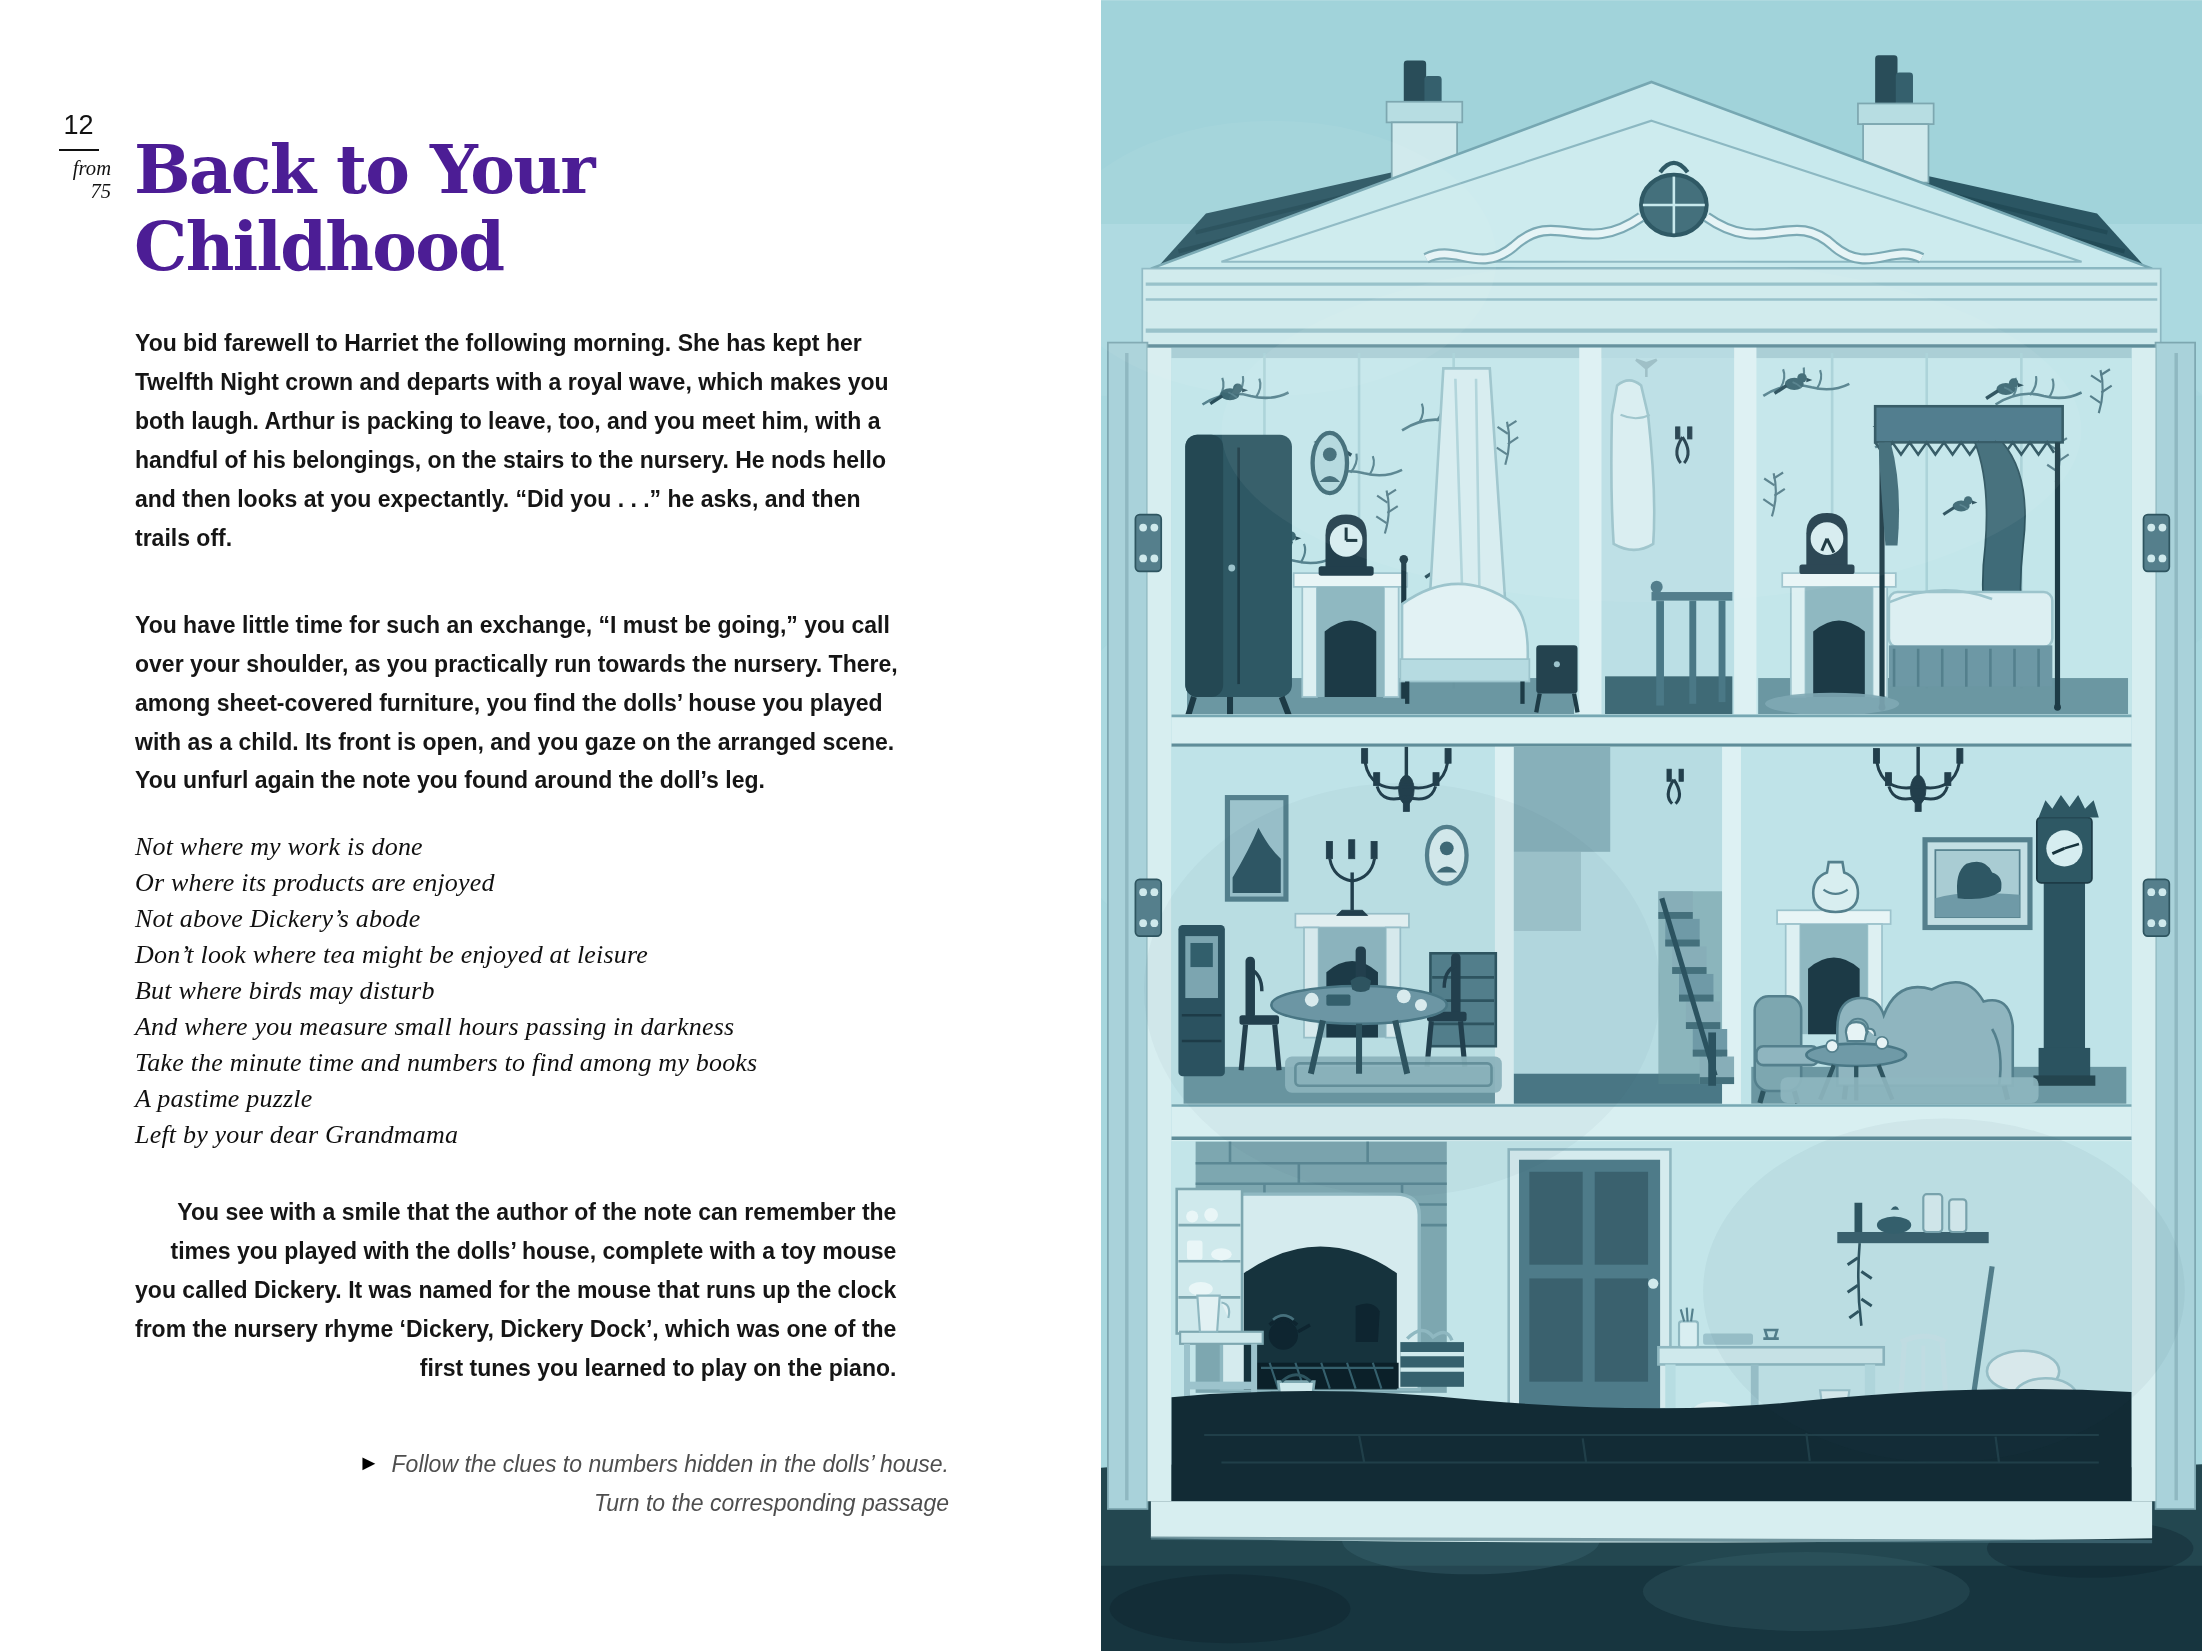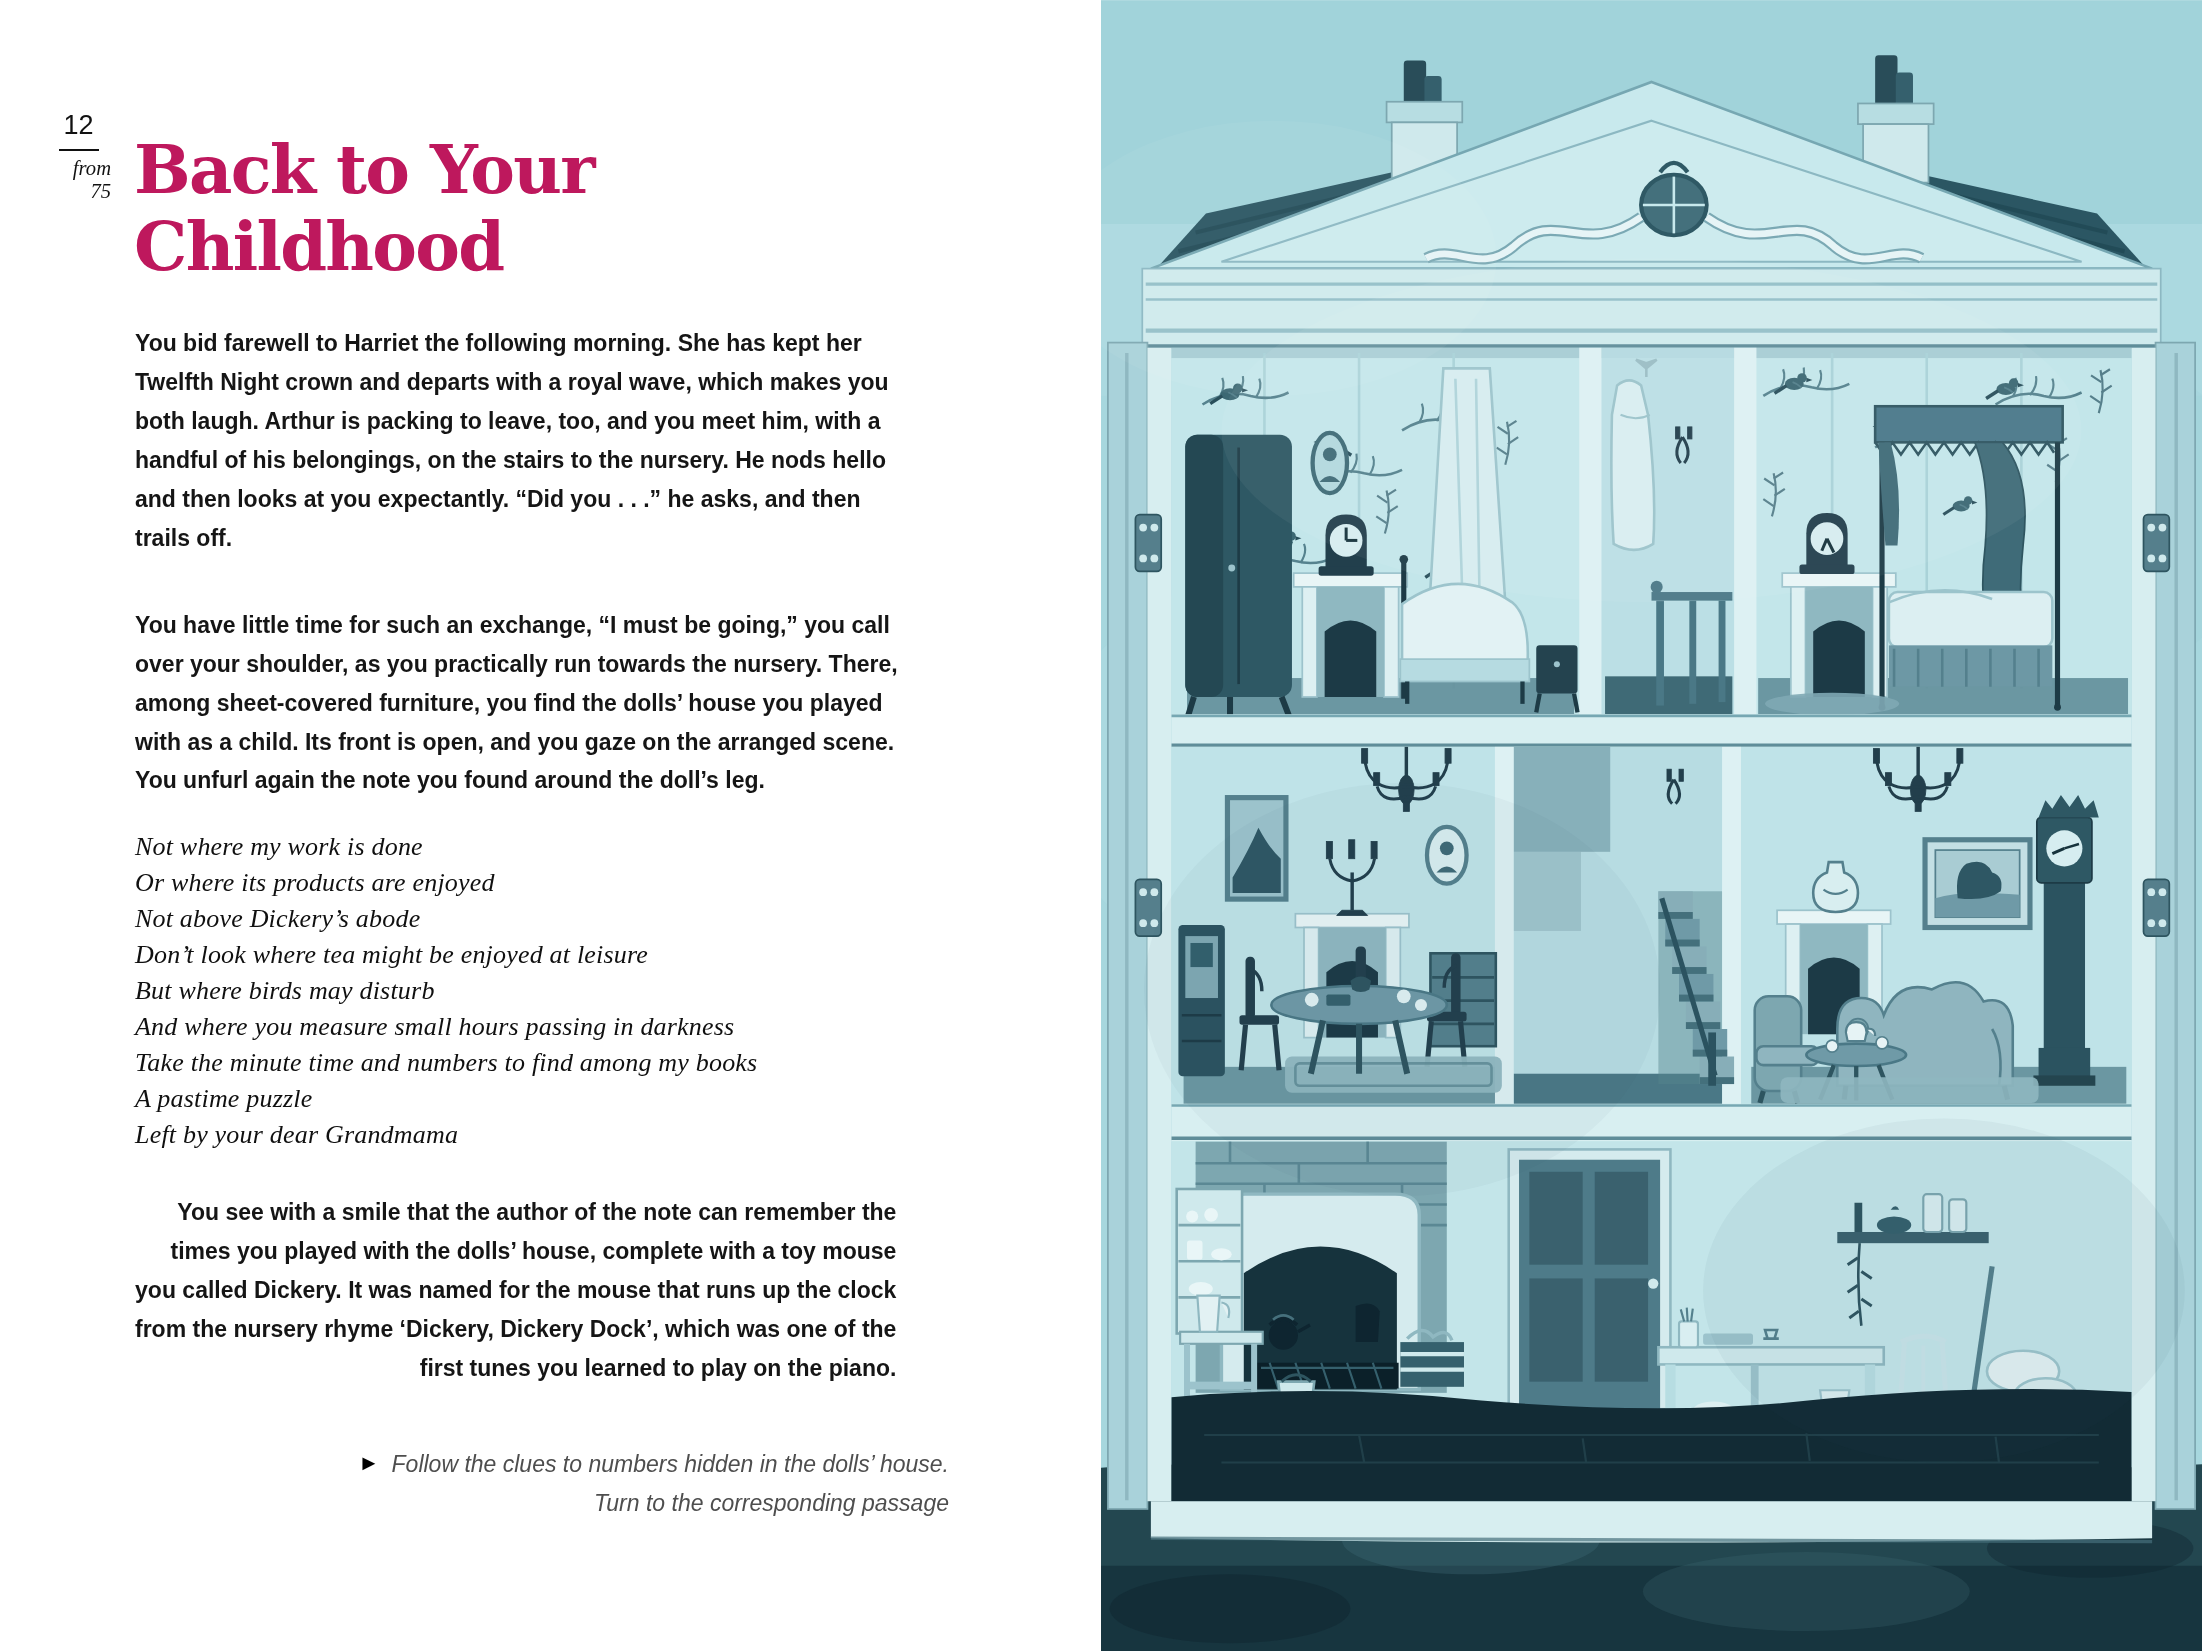--- a/index.html
+++ b/index.html
@@ -7,21 +7,21 @@
          font-family:"Liberation Sans",sans-serif;}
   .text-page{position:absolute;left:8px;top:0;width:999px;height:1652px;background:#ffffff;overflow:hidden;}
   .illustration{position:absolute;left:1101px;top:0;width:1101px;height:1652px;}
 
   .pageno-block{position:absolute;left:38px;top:110px;width:65px;text-align:center;color:#111;}
   .pageno{font-size:27px;font-weight:500;letter-spacing:0;}
   .pageno-rule{width:40px;border-top:2.6px solid #111;margin:7.7px auto 6px auto;}
   .fromline{font-family:"Liberation Serif",serif;font-style:italic;font-size:20.6px;line-height:23px;color:#111;text-align:right;}
 
   .title{position:absolute;left:126px;top:131px;font-family:"DejaVu Serif",serif;font-weight:800;
-         font-size:67px;line-height:77px;letter-spacing:-1.7px;color:#be185d;}
+         font-size:67px;line-height:77px;letter-spacing:-1.7px;color:#4c1d95;}
 
   .para{position:absolute;left:127px;color:#151515;font-size:23px;line-height:39px;}
   .para .ln{white-space:nowrap;font-weight:bold;}
   .p1{top:324px;} .p2{top:570px;margin-top:36px;} .p3{top:761px;} .p4{top:1193px;text-align:right;}
 
   .poem{position:absolute;left:127px;top:829px;font-family:Liberation Serif, serif;font-style:italic;
         font-size:26px;line-height:36px;color:#101010;}
   .poem .ln{white-space:nowrap;letter-spacing:0.2px;}
 
   .instruction{position:absolute;left:127px;top:1445px;width:814px;text-align:right;

